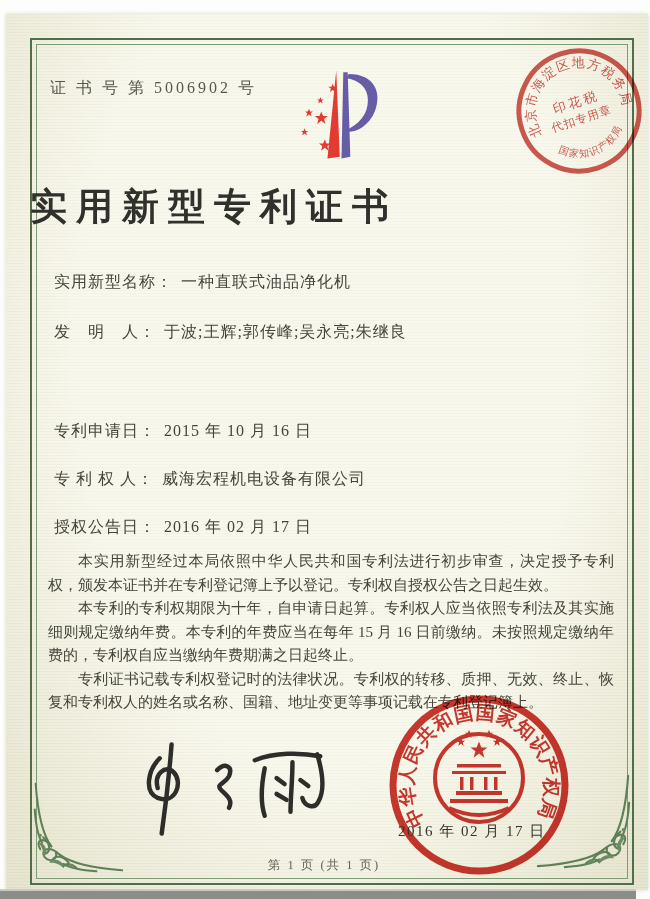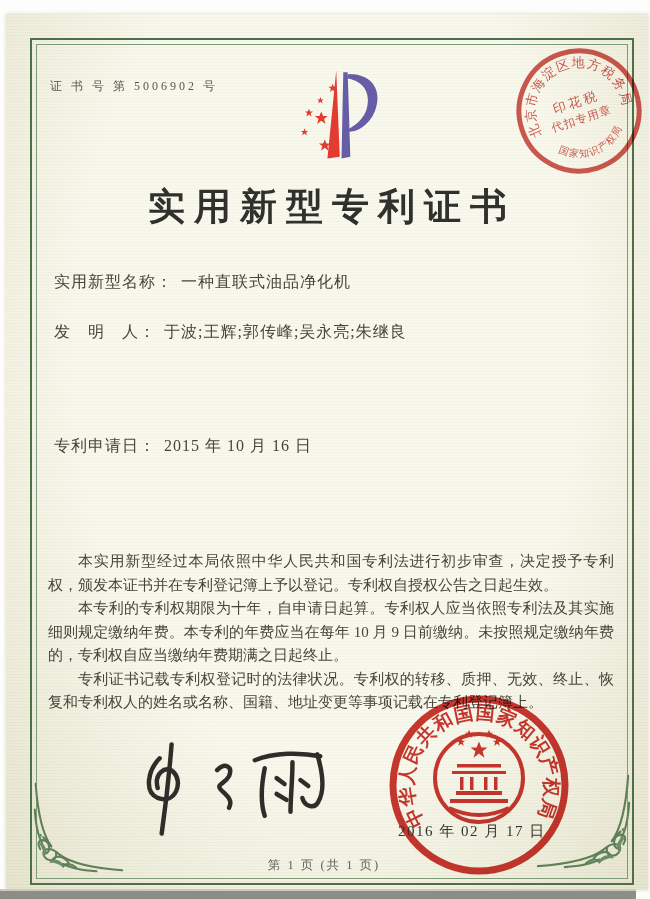--- a/index.html
+++ b/index.html
@@ -11,27 +11,27 @@
       radial-gradient(ellipse at 50% 38%, rgba(255,255,250,.55) 55%, rgba(210,208,180,.35) 100%),
       repeating-linear-gradient(180deg, rgba(140,152,108,.12) 0 1px, rgba(0,0,0,0) 1px 3px),
       #f1efdc;
     box-shadow:0 0 4px rgba(0,0,0,.15);}
   .scan-strip{position:absolute;left:0;right:14px;bottom:0;height:8px;background:#8d8d87;}
   .scan-strip2{position:absolute;left:0;right:14px;bottom:8px;height:2px;background:#c9c9c2;}
   
   .frame-outer{position:absolute;top:24px;left:24px;right:14px;bottom:5px;border:2px solid #4e6f47;}
   .frame-inner{position:absolute;top:30px;left:30px;right:20px;bottom:11px;border:1px solid #7d9b74;}
   
-  .cert-number{position:absolute;left:44px;top:64px;font-size:12px;letter-spacing:3px;color:#57574f;}
-  .title{position:absolute;left:24px;right:14px;top:168px;text-align:center;
+  .cert-number{position:absolute;left:44px;top:64px;font-size:16px;letter-spacing:3px;color:#57574f;}
+  .title{position:absolute;left:24px;right:14px;top:168px;
     font-size:37px;font-weight:600;letter-spacing:9px;color:#30302c;}
   .field{position:absolute;left:48px;font-size:16px;color:#45453d;white-space:nowrap;}
   .field .lbl{letter-spacing:1px;}
   .field .val{margin-left:8px;letter-spacing:1px;}
-  .f0{top:258px}.f1{top:308px}.f2{top:358px}.f3{top:422px}.f4{top:455px}.f5{top:503px}
+  .f0{top:258px}.f1{top:308px}.f2{top:358px}.f3{top:407px}.f4{top:455px}.f5{top:503px}
   .paras{position:absolute;left:42px;top:536px;width:566px;font-size:15px;line-height:23.5px;
     color:#45453b;text-align:justify;}
   .paras p{margin:0;text-indent:2em;font-family:Liberation Serif, serif;}
   .sig-block{position:absolute;left:50px;top:762px;font-size:16px;color:#3a3a35;line-height:27px;}
   .sig-svg{position:absolute;left:120px;top:726px;}
   .seal{mix-blend-mode:multiply;}
   .stamp-top{position:absolute;left:498px;top:22px;opacity:.8;}
   .seal-bottom{position:absolute;left:378px;top:676px;opacity:.92;}
   .seal-date{position:absolute;left:392px;top:808px;font-size:15px;letter-spacing:1.5px;color:#34342d;}
   .footer{position:absolute;left:8px;right:14px;top:843px;text-align:center;
@@ -128,24 +128,30 @@
 
     <div class="field f0">
       <span class="lbl">实用新型名称：</span><span class="val">一种直联式油品净化机</span>
     </div>
     <div class="field f1">
       <span class="lbl">发　明　人：</span><span class="val">于波;王辉;郭传峰;吴永亮;朱继良</span>
     </div>
     <div class="field f3">
       <span class="lbl">专利申请日：</span><span class="val">2015 年 10 月 16 日</span>
     </div>
+    <div class="field f4">
+      <span class="lbl">专 利 权 人：</span><span class="val">威海宏程机电设备有限公司</span>
+    </div>
+    <div class="field f5">
+      <span class="lbl">授权公告日：</span><span class="val">2016 年 02 月 17 日</span>
+    </div>
 
     <div class="paras">
       <p>本实用新型经过本局依照中华人民共和国专利法进行初步审查，决定授予专利权，颁发本证书并在专利登记簿上予以登记。专利权自授权公告之日起生效。</p>
-      <p>本专利的专利权期限为十年，自申请日起算。专利权人应当依照专利法及其实施细则规定缴纳年费。本专利的年费应当在每年 10 月 9 日前缴纳。未按照规定缴纳年费的，专利权自应当缴纳年费期满之日起终止。</p>
+      <p>本专利的专利权期限为十年，自申请日起算。专利权人应当依照专利法及其实施细则规定缴纳年费。本专利的年费应当在每年 15 月 16 日前缴纳。未按照规定缴纳年费的，专利权自应当缴纳年费期满之日起终止。</p>
       <p>专利证书记载专利权登记时的法律状况。专利权的转移、质押、无效、终止、恢复和专利权人的姓名或名称、国籍、地址变更等事项记载在专利登记簿上。</p>
     </div>
 
     <svg class="sig-svg" width="218" height="100" viewBox="0 0 220 100">
       <g fill="none" stroke="#2e2d2a" stroke-width="4.5" stroke-linecap="round">
         <path d="M34 18 C22 30 18 52 32 58 C50 65 58 42 48 32 C40 24 28 34 32 48"></path>
         <path d="M46 4 C44 30 40 66 36 94"></path>
         <path d="M92 30 C100 22 108 26 104 36 C100 44 90 44 96 50 C102 56 108 60 104 68"></path>
         <path d="M130 20 C150 12 176 12 196 16"></path>
         <path d="M140 28 C136 48 136 64 140 76"></path>

